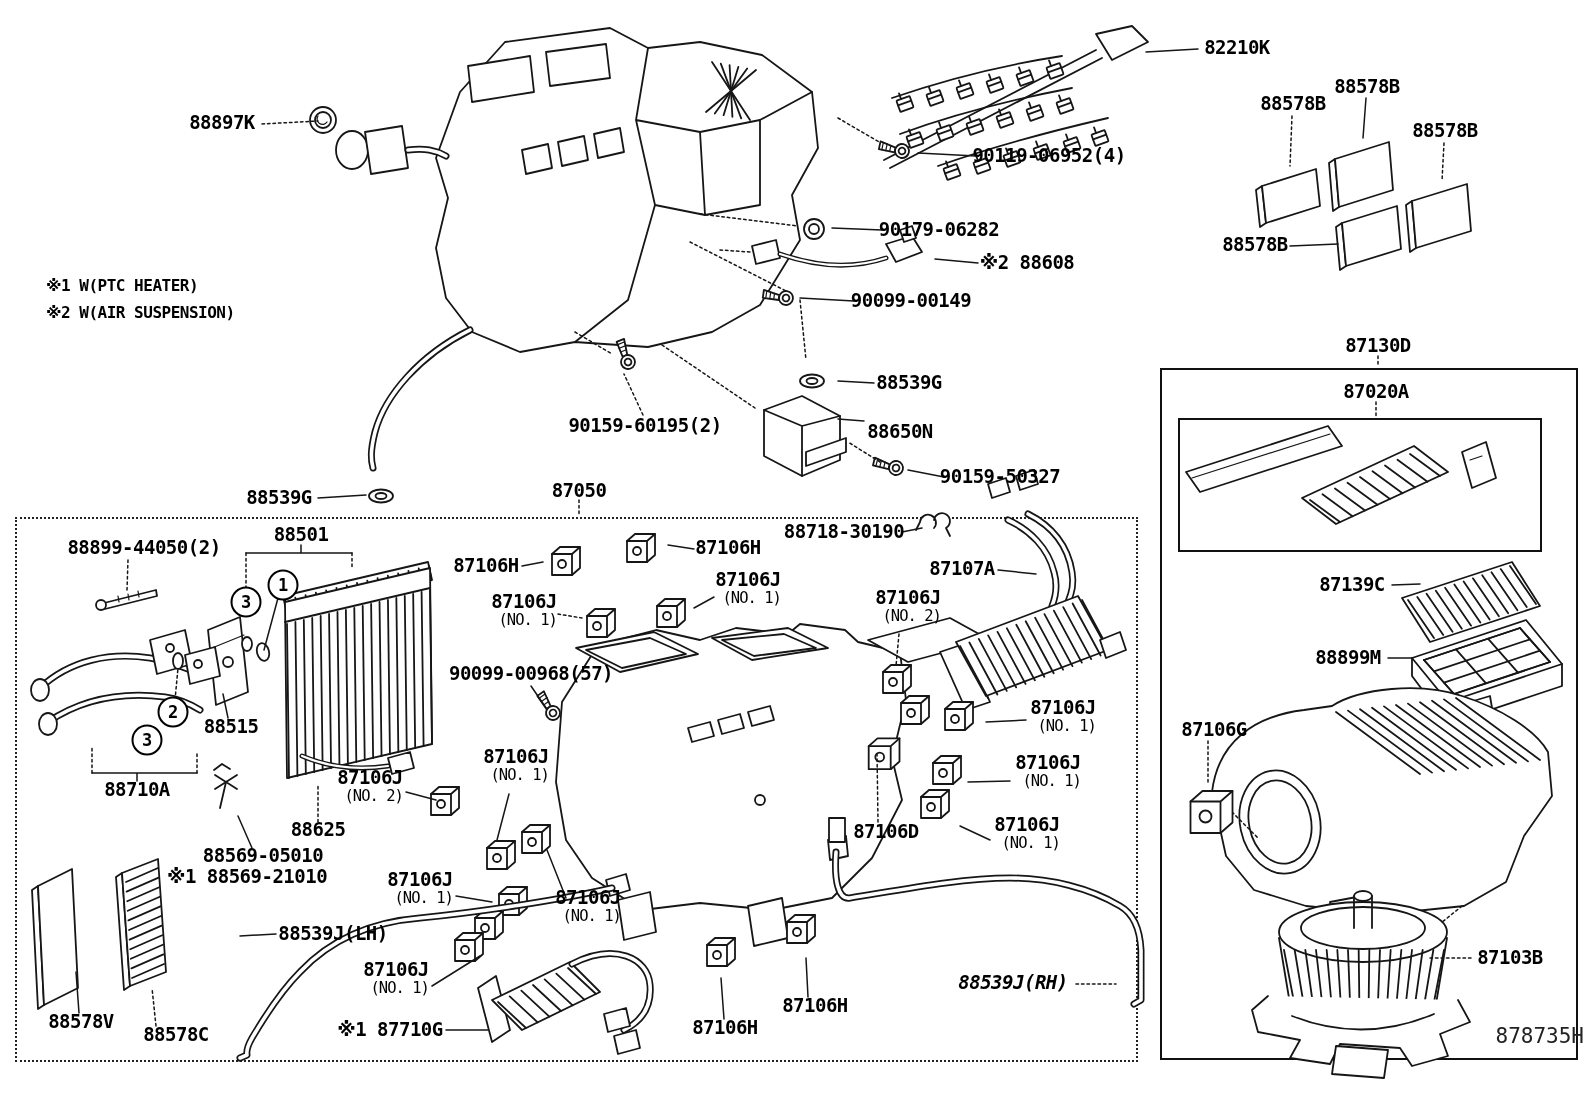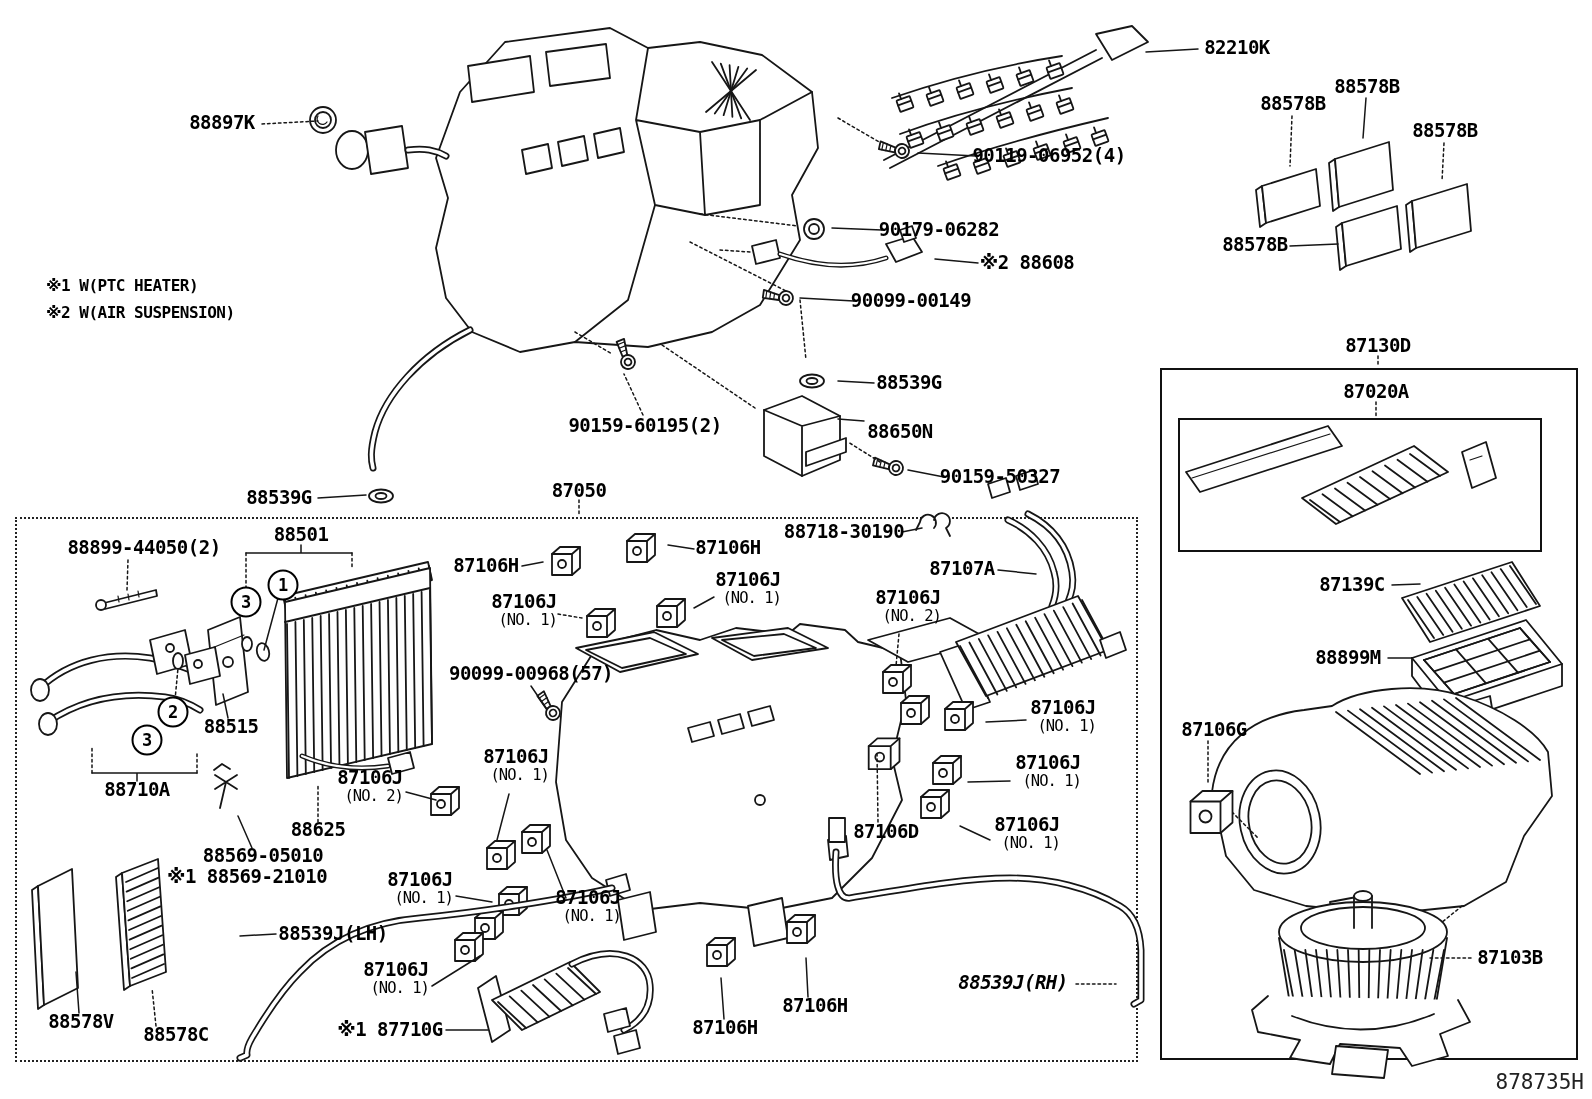--- a/index.html
+++ b/index.html
@@ -20,21 +20,21 @@
   #main-box{left:15px;top:517px;width:1123px;height:545px;border:2px dotted #222;}
   #right-box{left:1160px;top:368px;width:418px;height:692px;border:2.4px solid #111;}
   #inner-box{left:1178px;top:418px;width:364px;height:134px;border:2px solid #111;}
   .plabel{position:absolute;transform:translate(-50%,-55%);text-align:right;white-space:nowrap;
           font-weight:bold;font-size:19px;line-height:1.05;letter-spacing:-0.5px;}
   .plabel .pmain{font-weight:bold;}
   .plabel .psub{font-weight:normal;font-size:15.5px;letter-spacing:-1px;}
   .pcirc{position:absolute;transform:translate(-50%,-50%);width:27px;height:27px;border:2.4px solid #000;
          border-radius:50%;background:#fff;font-size:17px;font-weight:bold;text-align:center;line-height:26px;}
   .note{position:absolute;font-weight:bold;font-size:16px;letter-spacing:-0.5px;white-space:nowrap;}
-  #footer-code{position:absolute;right:8px;top:1070px;font-size:21px;color:#222;letter-spacing:0;}
+  #footer-code{position:absolute;right:8px;top:1024px;font-size:21px;color:#222;letter-spacing:0;}
 </style>
 </head>
 <body>
 
 <div id="stage">
 
   <div id="main-box" class="box"></div>
   <div id="right-box" class="box"></div>
   <div id="inner-box" class="box"></div>
 

